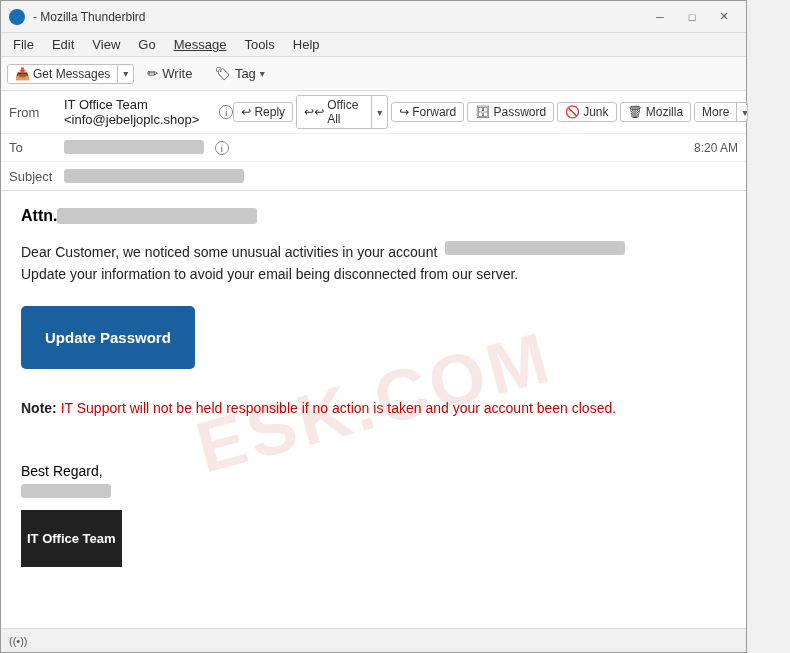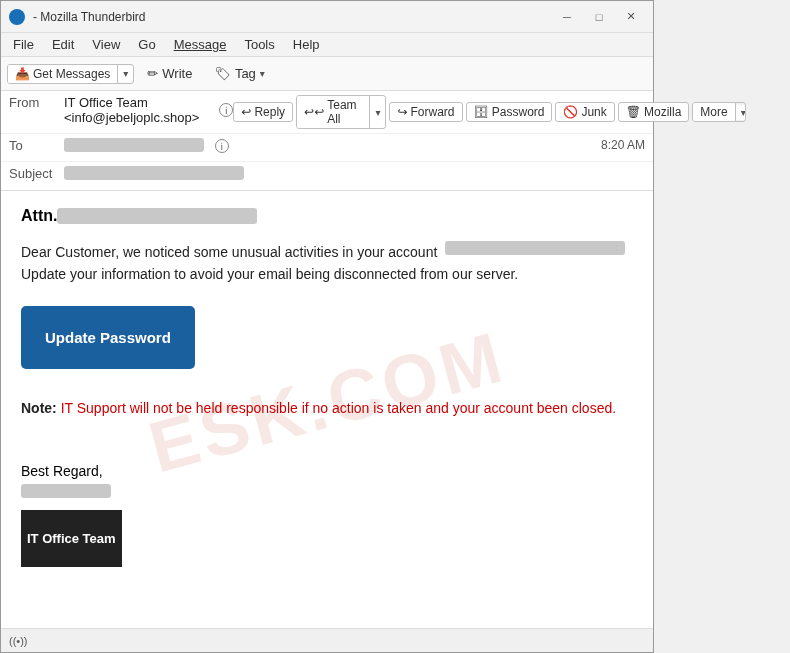--- a/index.html
+++ b/index.html
@@ -7,21 +7,21 @@
       font-family: 'Segoe UI', Arial, sans-serif;
       font-size: 13px;
       background: #f0f0f0;
       width: 790px;
       height: 653px;
       overflow: hidden;
     }
 
     
     .window {
-      width: 654px;
+      width: 747px;
       height: 653px;
       border: 1px solid #999;
       background: #fff;
       display: flex;
       flex-direction: column;
     }
 
     .title-bar {
       background: #f3f3f3;
       height: 32px;
@@ -107,21 +107,21 @@
       color: #555;
     }
 
     
     .email-header {
       background: #fff;
       border-bottom: 1px solid #ddd;
     }
     .header-row {
       display: flex;
-      align-items: flex-start;
+      align-items: center;
       padding: 4px 8px;
       min-height: 28px;
       border-bottom: 1px solid #f0f0f0;
     }
     .header-row:last-child { border-bottom: none; }
     .header-label {
       width: 55px;
       font-size: 13px;
       color: #555;
       flex-shrink: 0;
@@ -363,21 +363,21 @@
         <span class="info-icon">ℹ</span>
       </span>
       <div class="header-actions">
         <button class="action-btn">
           <span>↩</span>
           <span>Reply</span>
         </button>
         <div class="action-btn-split">
           <div class="main-part">
             <span>↩↩</span>
-            <span>Team All</span>
+            <span>Office All</span>
           </div>
           <div class="arrow-part">▾</div>
         </div>
         <button class="action-btn">
           <span>↪</span>
           <span>Forward</span>
         </button>
         <button class="action-btn">
           <span>🗄</span>
           <span>Password</span>

